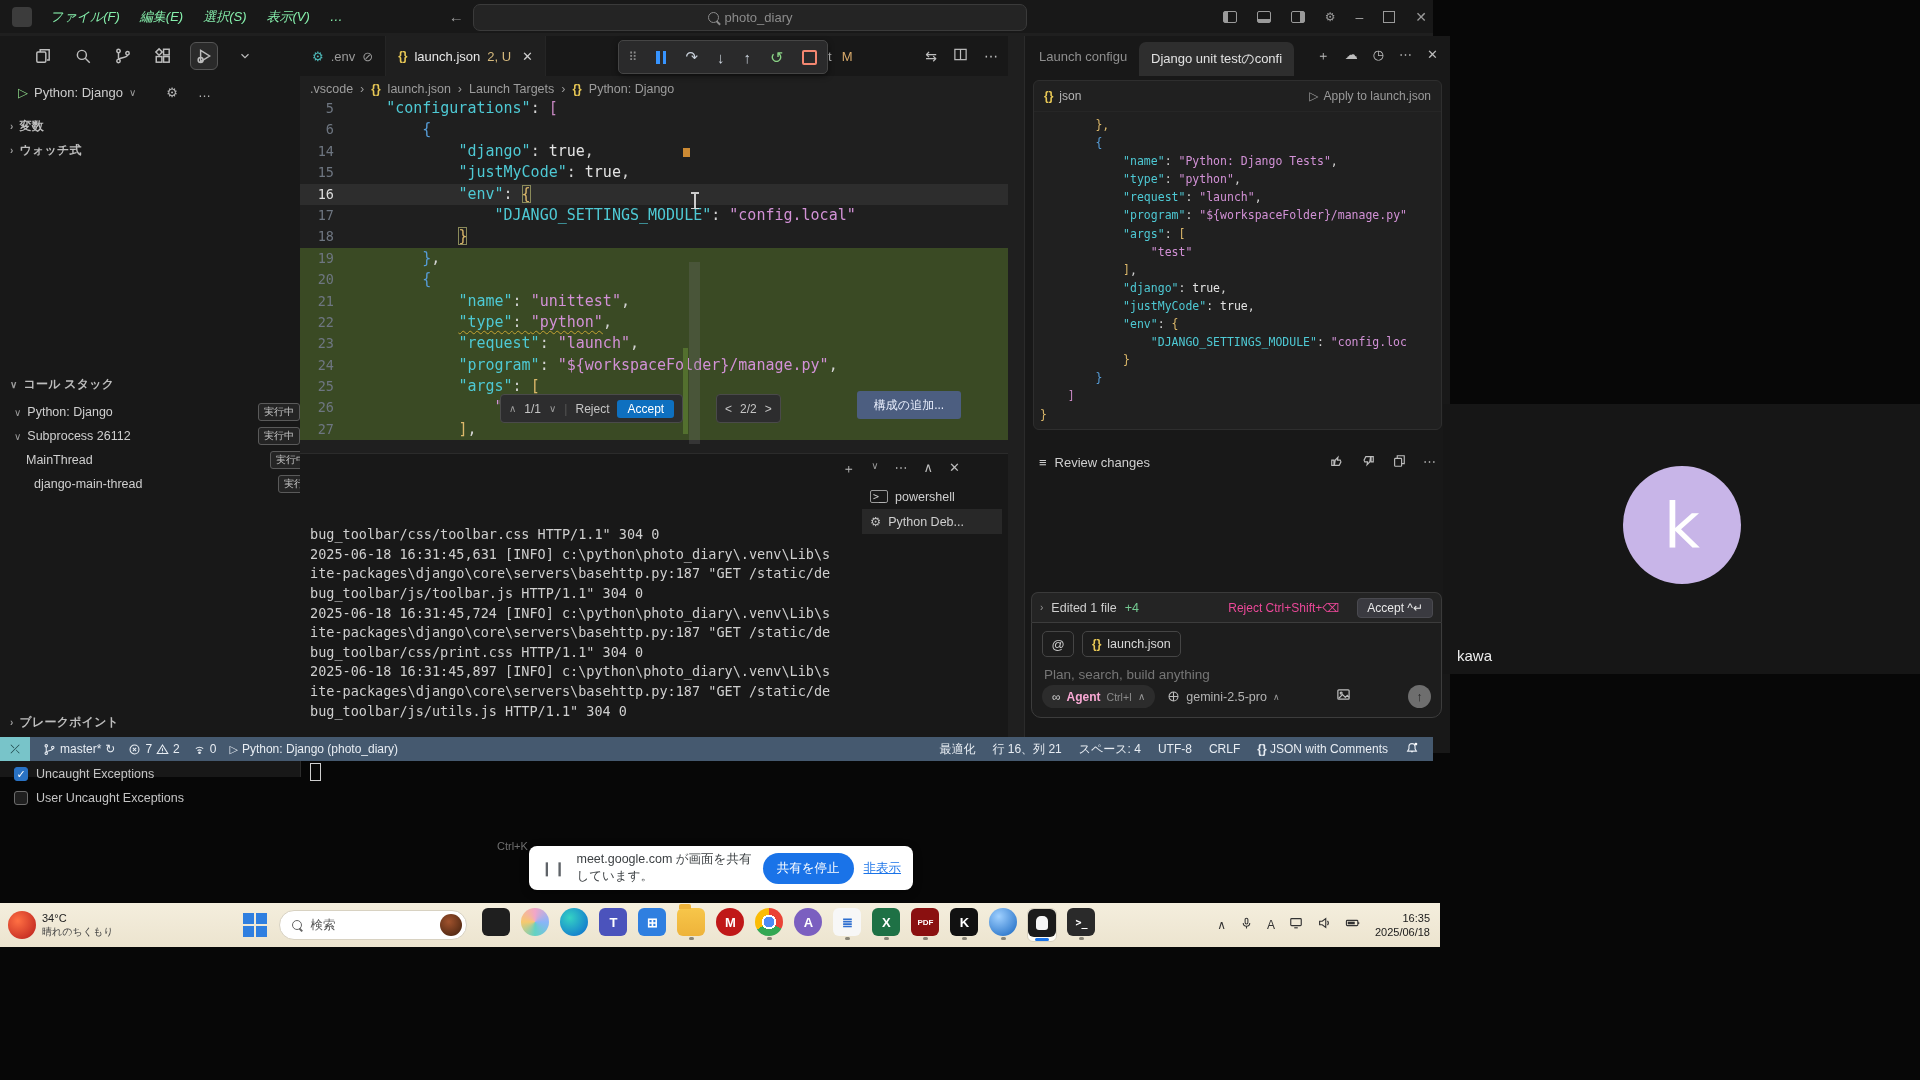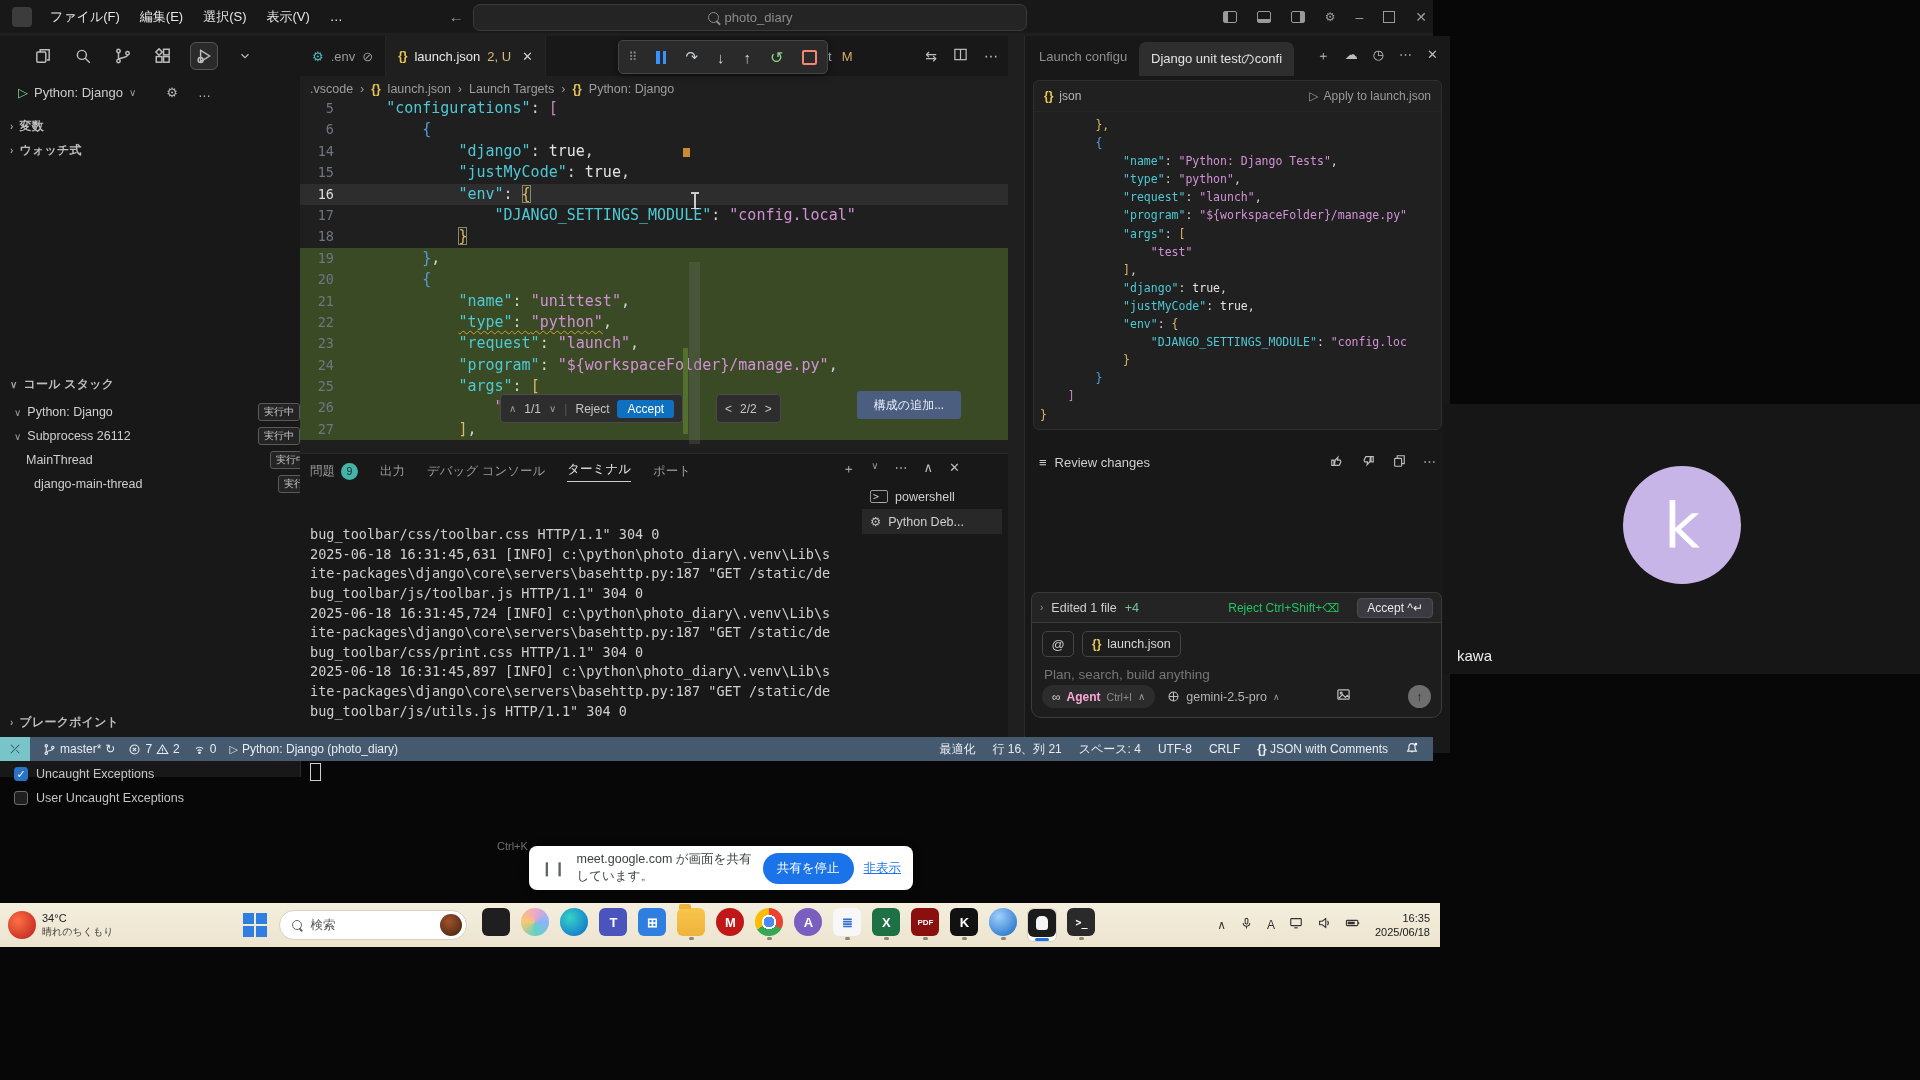--- a/index.html
+++ b/index.html
@@ -1,21 +1,21 @@
 <!DOCTYPE html>
 <html><head>
 <meta charset="utf-8">
 <style>
   html,body{margin:0;padding:0;background:#070707;width:1920px;height:1080px;overflow:hidden;
     font-family:"Liberation Sans",sans-serif;-webkit-font-smoothing:antialiased;}
   .abs{position:absolute;}
   
   #vswin{left:0;top:140;width:1433px;height:761px;background:#1f1f1f;}
   #titlebar{left:0;top:0;width:1433px;height:33px;background:#181818;display:flex;align-items:center;color:#cccccc;font-size:13px;}
-  .menu{padding:0 10px;color:#e5e5e5;}
+  .menu{padding:0 10px;color:#86efac;font-style:italic;}
   #nav-arrows{margin-left:96px;display:flex;gap:18px;color:#9d9d9d;font-size:15px;}
   #cmdcenter{position:absolute;left:473px;top:4px;width:552px;height:25px;background:#242424;border:1px solid #3a3a3a;border-radius:7px;
     display:flex;align-items:center;justify-content:center;color:#8c8c8c;font-size:13px;gap:6px;}
   .mag{width:9px;height:9px;border:1.5px solid #8c8c8c;border-radius:50%;position:relative;display:inline-block;}
   .mag::after{content:"";position:absolute;width:5px;height:1.5px;background:#8c8c8c;transform:rotate(45deg);left:7px;top:9px;}
   #winbtns{position:absolute;right:6px;top:0;height:33px;display:flex;align-items:center;gap:20px;color:#9a9a9a;font-size:12px;}
   .layico{width:12px;height:10px;border:1px solid #9a9a9a;border-radius:2px;display:inline-block;position:relative;}
   .layico.l::after{content:"";position:absolute;left:0;top:0;bottom:0;width:4px;background:#9a9a9a;}
   .layico.b::after{content:"";position:absolute;left:0;right:0;bottom:0;height:3px;background:#9a9a9a;}
   .layico.r::after{content:"";position:absolute;right:0;top:0;bottom:0;width:4px;background:#9a9a9a;}
@@ -90,21 +90,21 @@
   #auxtab{background:#2e2e2e;border-radius:7px 7px 0 0;height:34px;margin-top:6px;display:flex;align-items:center;padding:0 12px;color:#e2e2e2;max-width:150px;overflow:hidden;white-space:nowrap;}
   #auxicons{margin-left:auto;display:flex;gap:15px;margin-right:12px;color:#bdbdbd;font-size:13px;}
   #auxcard{position:absolute;left:8px;top:44px;width:407px;height:348px;background:#202020;border:1px solid #2e2e2e;border-radius:6px;}
   #auxcardhead{display:flex;align-items:center;height:30px;padding:0 10px;font-size:12px;color:#b5b5b5;gap:6px;border-bottom:1px solid #262626;}
   #applybtn{margin-left:auto;color:#9a9a9a;display:flex;gap:5px;align-items:center;}
   #aux-lines{padding:4px 0 0 6px;font-family:"DejaVu Sans Mono",monospace;font-size:11.5px;line-height:18.1px;white-space:pre;overflow:hidden;height:306px;}
   #reviewrow{position:absolute;left:14px;top:418px;width:397px;display:flex;align-items:center;gap:8px;font-size:13px;color:#cfcfcf;}
   #reviewicons{margin-left:auto;display:flex;gap:17px;color:#bdbdbd;}
   #editedrow{position:absolute;left:6px;top:556px;width:411px;height:30px;background:#242424;border:1px solid #3a3a3a;border-bottom:none;border-radius:7px 7px 0 0;display:flex;align-items:center;gap:8px;font-size:12.5px;color:#cfcfcf;padding:0 8px;box-sizing:border-box;}
   .plus14{color:#73c991;}
-  #rejecthint{margin-left:auto;color:#22c55e;font-size:12px;}
+  #rejecthint{margin-left:auto;color:#ec4899;font-size:12px;}
   #acceptpill{background:#3a3a40;border:1px solid #4a4a50;border-radius:4px;color:#e8e8e8;padding:2px 9px;font-size:12px;margin-left:10px;}
   #chatbox{position:absolute;left:6px;top:586px;width:411px;height:96px;background:#1d1d1d;border:1px solid #3c3c3c;border-radius:0 0 10px 10px;box-sizing:border-box;}
   #chatrow1{display:flex;gap:8px;align-items:center;padding:8px 0 0 10px;}
   .atpill{width:30px;height:24px;border:1px solid #454545;border-radius:5px;display:flex;align-items:center;justify-content:center;color:#c9c9c9;font-size:13px;}
   .filepill{height:24px;border:1px solid #454545;border-radius:5px;display:flex;align-items:center;gap:6px;padding:0 9px;font-size:12.5px;color:#d9d9d9;}
   #chatph{padding:10px 0 0 12px;color:#767676;font-size:13.5px;}
   #chatrow3{position:absolute;left:10px;bottom:9px;right:10px;display:flex;align-items:center;gap:12px;}
   #agentpill{background:#2c2c2c;border-radius:12px;height:23px;display:flex;align-items:center;gap:6px;padding:0 10px;font-size:12px;color:#cfcfcf;}
   #agentpill b{color:#f9a8d4;}
   .kbd{color:#8a8a8a;font-size:10.5px;}
@@ -379,30 +379,20 @@
     <span class="acceptbtn">Accept</span>
   </div>
   <div id="navwidget" class="abs">
     <span>&lt;</span>
     <span>2/2</span>
     <span>&gt;</span>
   </div>
   <div id="addcfg" class="abs">構成の追加...</div>
 
   <div id="panel" class="abs">
-    <div id="paneltabs">
-      <span class="ptab">
-          <span>問題</span>
-          <span class="badge9">9</span>
-        </span>
-      <span class="ptab">出力</span>
-      <span class="ptab">デバッグ コンソール</span>
-      <span class="ptab active">ターミナル</span>
-      <span class="ptab">ポート</span>
-    </div>
     <div id="panelbtns">
       <span>＋</span>
       <span class="chev">∨</span>
       <span>⋯</span>
       <span>∧</span>
       <span>✕</span>
     </div>
     <div id="term">
       <div id="term-lines"><div class="tline">bug_toolbar/css/toolbar.css HTTP/1.1" 304 0</div><div class="tline">2025-06-18 16:31:45,631 [INFO] c:\python\photo_diary\.venv\Lib\s</div><div class="tline">ite-packages\django\core\servers\basehttp.py:187 "GET /static/de</div><div class="tline">bug_toolbar/js/toolbar.js HTTP/1.1" 304 0</div><div class="tline">2025-06-18 16:31:45,724 [INFO] c:\python\photo_diary\.venv\Lib\s</div><div class="tline">ite-packages\django\core\servers\basehttp.py:187 "GET /static/de</div><div class="tline">bug_toolbar/css/print.css HTTP/1.1" 304 0</div><div class="tline">2025-06-18 16:31:45,897 [INFO] c:\python\photo_diary\.venv\Lib\s</div><div class="tline">ite-packages\django\core\servers\basehttp.py:187 "GET /static/de</div><div class="tline">bug_toolbar/js/utils.js HTTP/1.1" 304 0</div></div>
       <div id="termcursor"></div>

